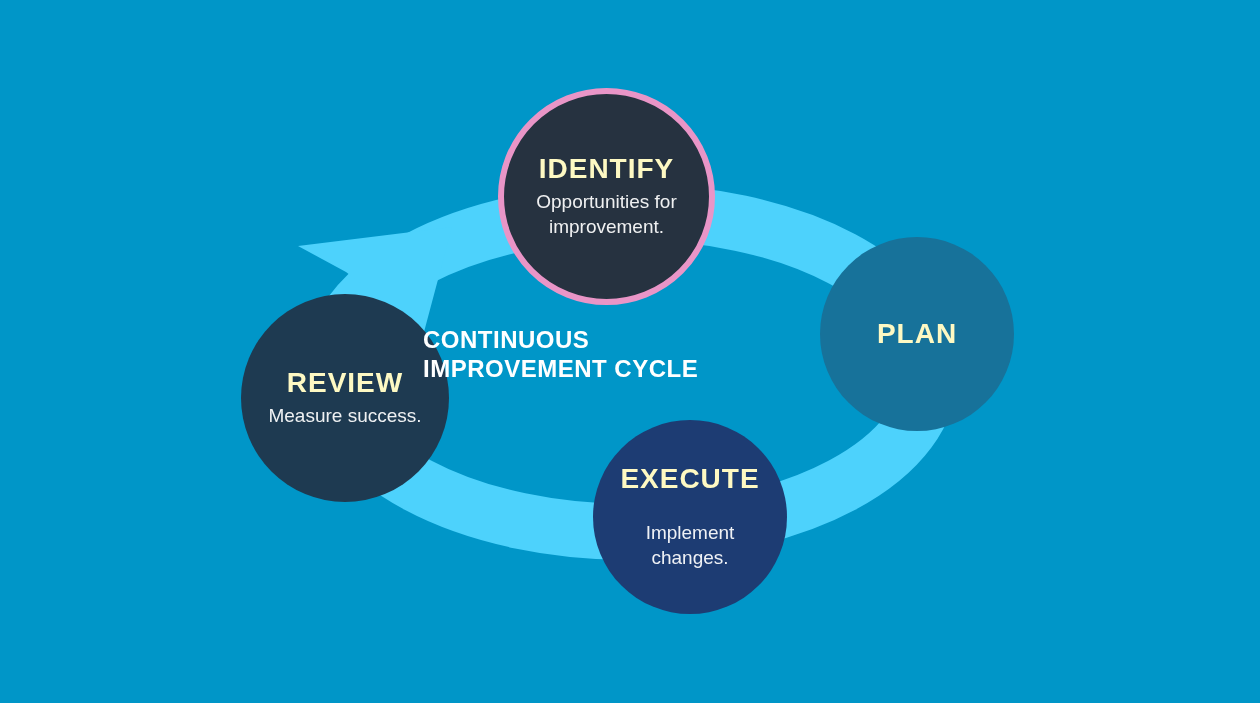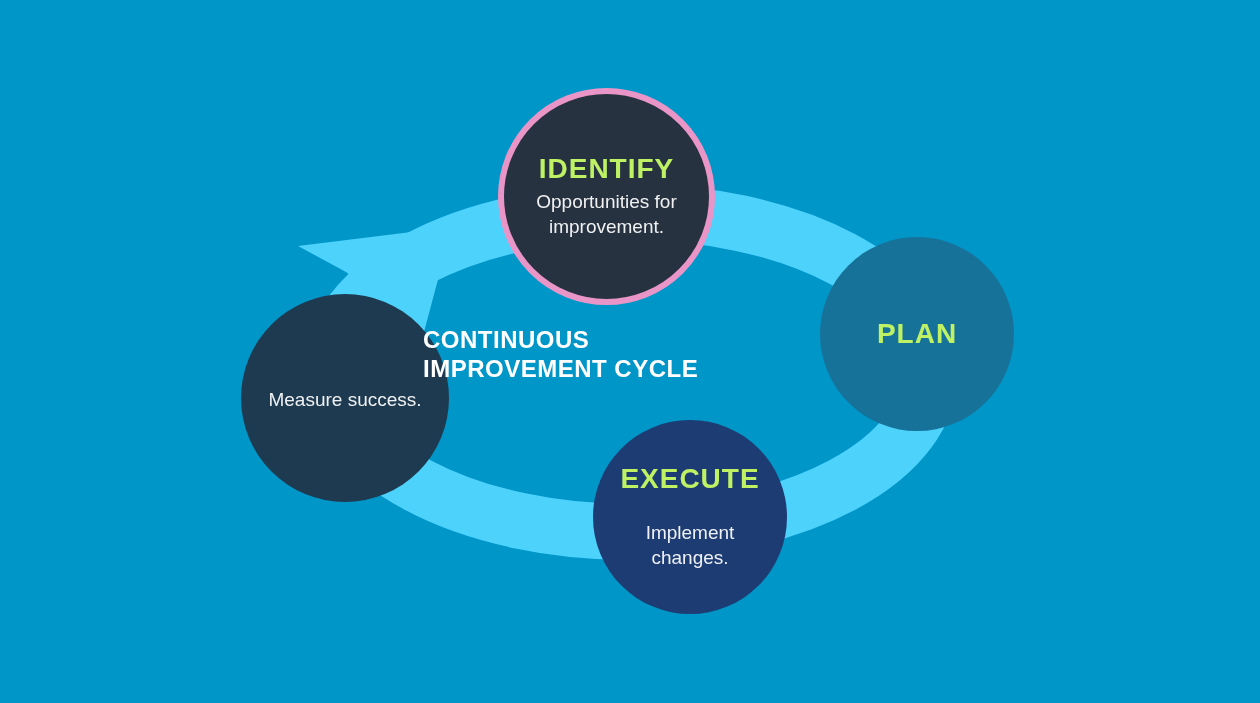--- a/index.html
+++ b/index.html
@@ -32,21 +32,21 @@
     align-items: center;
     justify-content: center;
     text-align: center;
     color: #ffffff;
   }
   .circle .label {
     font-weight: 800;
     font-size: 28px;
     letter-spacing: 1px;
     line-height: 1.1;
-    color: #bef264;
+    color: #fef9c3;
   }
   .circle .desc {
     margin-top: 4px;
     font-size: 19px;
     line-height: 1.32;
     color: rgba(255,255,255,0.93);
   }
   .circle-identify {
     left: 498px; top: 88px;
     width: 217px; height: 217px;
@@ -101,20 +101,21 @@
   <div class="circle circle-plan">
     <div class="label">PLAN</div>
   </div>
 
   <div class="circle circle-execute">
     <div class="label">EXECUTE</div>
     <div class="desc">Implement changes.</div>
   </div>
 
   <div class="circle circle-review">
+    <div class="label">REVIEW</div>
     <div class="desc">Measure success.</div>
   </div>
 
   <div class="diagram-title">
     <div>CONTINUOUS</div>
     <div>IMPROVEMENT CYCLE</div>
   </div>
 
 </div>
 

